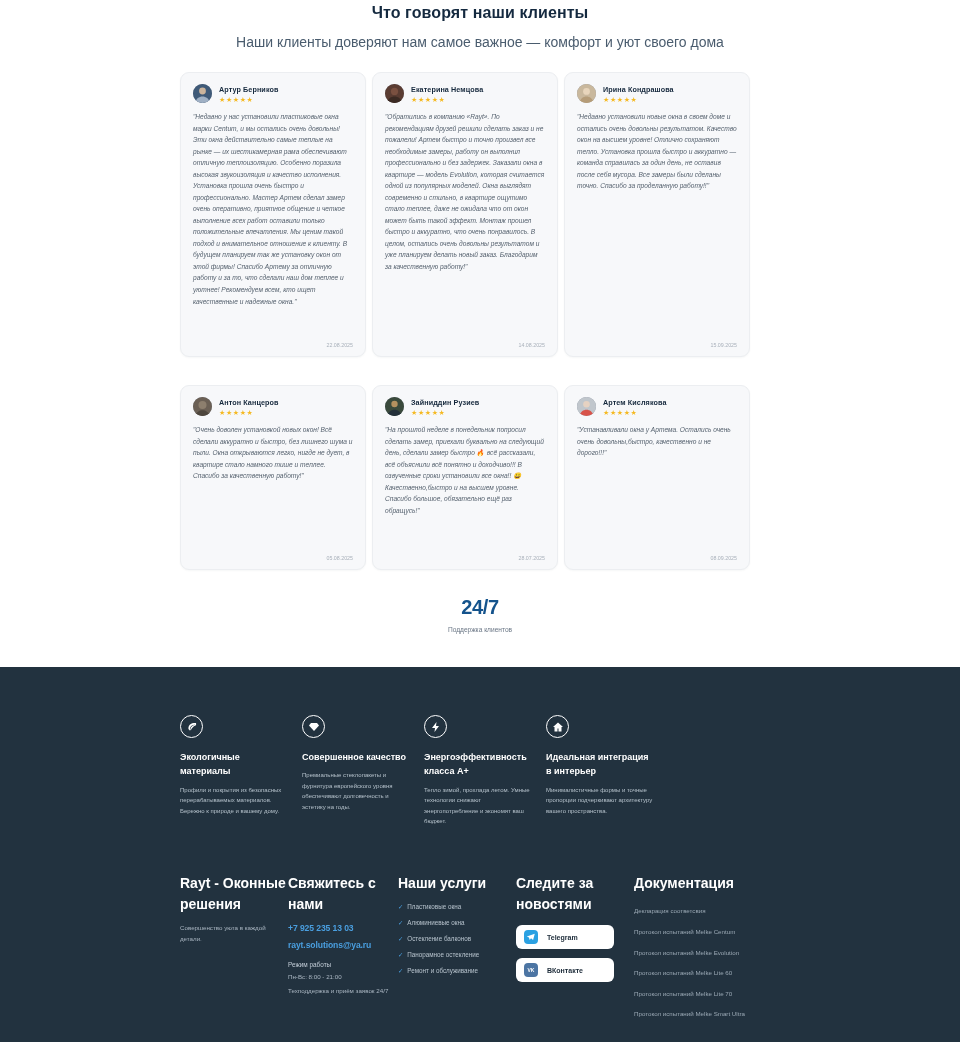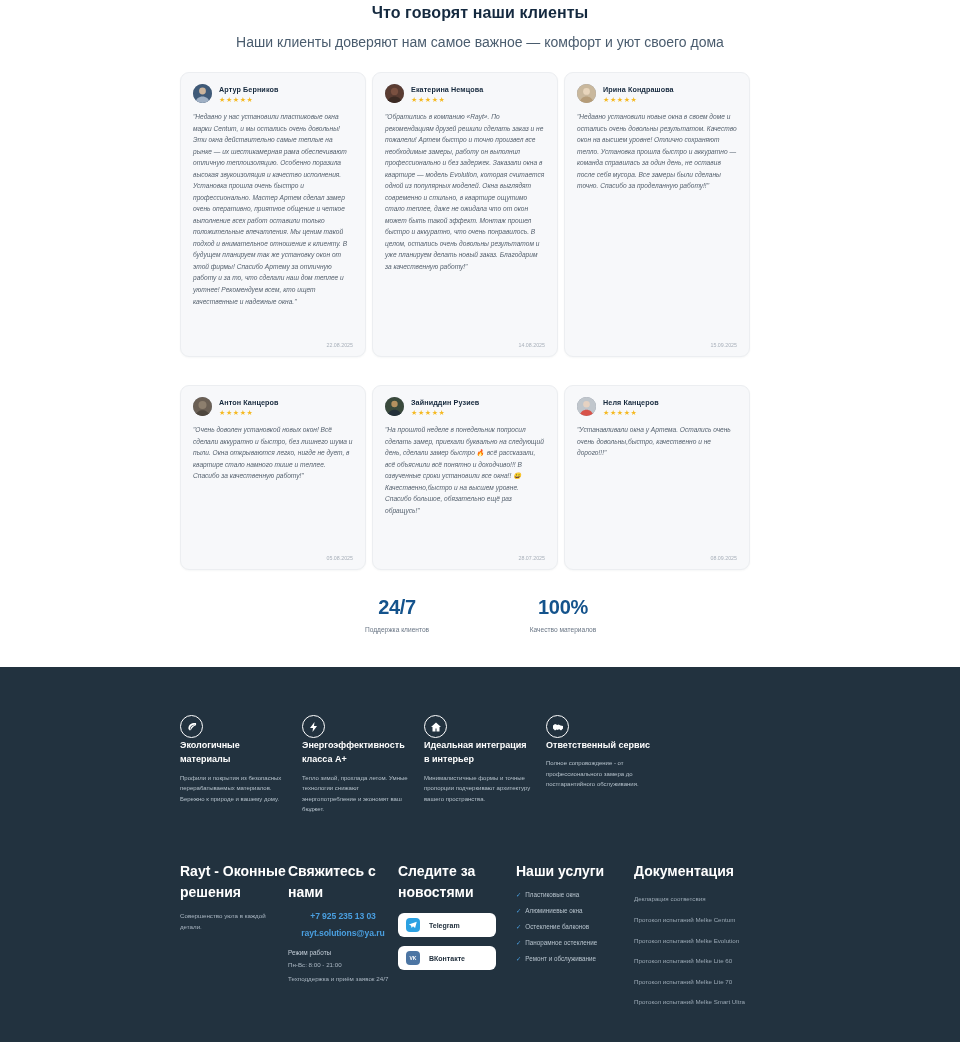--- a/index.html
+++ b/index.html
@@ -105,21 +105,21 @@
   .features { display: flex; gap: 12px; }
   .feature { width: 110px; }
   .feat-icon {
     width: 23px; height: 23px; border-radius: 50%;
     border: 1.4px solid #ffffff;
     display: flex; align-items: center; justify-content: center;
     color: #fff;
   }
   .feat-icon svg { width: 12px; height: 12px; display:block; fill: #fff; }
   .feat-title {
-    margin-top: 0;
+    margin-top: 12px;
     font-size: 9px;
     font-weight: bold;
     line-height: 1.6;
     color: #ffffff;
   }
   .feat-desc {
     margin-top: 6px;
     font-size: 6px;
     line-height: 1.75;
     color: #b4c0ca;
@@ -146,21 +146,20 @@
   .brand-desc { font-size: 6.2px; color: #aab6c2; margin-top: 7px; line-height: 1.7; }
 
   .contact-link {
     display: block;
     font-size: 8.6px;
     font-weight: bold;
     color: #4a9fe0;
     margin-top: 7px;
     text-decoration: none;
     letter-spacing: -.1px;
-    text-align: center;
   }
   .hours-title { font-size: 6.4px; color: #c3cdd7; margin-top: 11px; }
   .hours-line { font-size: 6.2px; color: #aab6c2; margin-top: 4px; line-height: 1.65; }
 
   .social-btn {
     display: flex;
     align-items: center;
     gap: 9px;
     background: #fff;
     border-radius: 6px;
@@ -312,57 +311,62 @@
         <div class="card short">
           <div class="card-head">
             <div class="avatar">
               <svg viewBox="0 0 19 19">
                   <rect width="19" height="19" fill="#c0c6cc"></rect>
                   <circle cx="9.5" cy="7.2" r="3.3" fill="#e6d2c2"></circle>
                   <path d="M2.5 19c.8-4.3 3.8-6.3 7-6.3s6.2 2 7 6.3z" fill="#d8534a"></path>
                 </svg>
             </div>
             <div class="head-meta">
-              <div class="cust-name">Неля Канцеров</div>
+              <div class="cust-name">Артем Кислякова</div>
               <div class="stars">★★★★★</div>
             </div>
           </div>
           <div class="review-text">"Устанавливали окна у Артема. Остались очень очень довольны,быстро, качественно и не дорого!!!"</div>
           <div class="review-date">08.09.2025</div>
         </div>
 
       </div>
     </div>
 
     <div class="stats">
       <div class="stat">
         <div class="stat-value">24/7</div>
         <div class="stat-label">Поддержка клиентов</div>
       </div>
-      <div class="stat">
-        <div class="stat-value">100%</div>
-        <div class="stat-label">Качество материалов</div>
-      </div>
     </div>
   </section>
 
   <footer>
     <div class="footer-inner">
       <div class="features">
 
         <div class="feature">
           <div class="feat-icon">
             <svg viewBox="0 0 24 24">
                 <path d="M20 4s-9-1-13 4c-3 3.6-2 8-2 8l2 3 1-1s-1-4 1.6-7C12 8 18 7 18 7s-5 2-7.5 5c-2 2.4-2 6-2 6l1 1s3-8 10.5-10.5C20.5 8 20 4 20 4z"></path>
               </svg>
           </div>
           <div class="feat-title">Экологичные материалы</div>
           <div class="feat-desc">Профили и покрытия из безопасных перерабатываемых материалов. Бережно к природе и вашему дому.</div>
         </div>
 
+        <div class="feature">
+          <div class="feat-icon">
+            <svg viewBox="0 0 24 24">
+                <path d="M6 4h12l4 5-10 11L2 9z"></path>
+              </svg>
+          </div>
+          <div class="feat-title">Совершенное качество</div>
+          <div class="feat-desc">Премиальные стеклопакеты и фурнитура европейского уровня обеспечивают долговечность и эстетику на годы.</div>
+        </div>
 
         <div class="feature">
           <div class="feat-icon">
             <svg viewBox="0 0 24 24">
                 <path d="M13 2L4 14h6l-1 8 9-12h-6z"></path>
               </svg>
           </div>
           <div class="feat-title">Энергоэффективность класса A+</div>
           <div class="feat-desc">Тепло зимой, прохлада летом. Умные технологии снижают энергопотребление и экономят ваш бюджет.</div>
         </div>
@@ -370,90 +374,81 @@
         <div class="feature">
           <div class="feat-icon">
             <svg viewBox="0 0 24 24">
                 <path d="M12 3L2 12h3v9h6v-6h2v6h6v-9h3z"></path>
               </svg>
           </div>
           <div class="feat-title">Идеальная интеграция в интерьер</div>
           <div class="feat-desc">Минималистичные формы и точные пропорции подчеркивают архитектуру вашего пространства.</div>
         </div>
 
-        <div class="feature">
-          <div class="feat-icon">
-            <svg viewBox="0 0 24 24">
-                <path d="M2 9l4-3 5 2 2-1 4 2 5 1v5l-4 4-4-3-2 2-3-1-3 2-4-4z"></path>
-              </svg>
-          </div>
-          <div class="feat-title">Ответственный сервис</div>
-          <div class="feat-desc">Полное сопровождение - от профессионального замера до постгарантийного обслуживания.</div>
-        </div>
 
       </div>
 
       <div class="footer-cols">
 
         <div class="fcol brand">
           <div class="fcol-title">Rayt - Оконные решения</div>
           <div class="brand-desc">Совершенство уюта в каждой детали.</div>
         </div>
 
         <div class="fcol contact">
           <div class="fcol-title">Свяжитесь с нами</div>
           <a class="contact-link" href="#">+7 925 235 13 03</a>
           <a class="contact-link" href="#">rayt.solutions@ya.ru</a>
           <div class="hours-title">Режим работы</div>
           <div class="hours-line">Пн-Вс: 8:00 - 21:00</div>
           <div class="hours-line">Техподдержка и приём заявок 24/7</div>
         </div>
 
+        <div class="fcol services">
+          <div class="fcol-title">Наши услуги</div>
+          <div class="svc-item">
+            <span class="check">✓</span>
+            <span>Пластиковые окна</span>
+          </div>
+          <div class="svc-item">
+            <span class="check">✓</span>
+            <span>Алюминиевые окна</span>
+          </div>
+          <div class="svc-item">
+            <span class="check">✓</span>
+            <span>Остекление балконов</span>
+          </div>
+          <div class="svc-item">
+            <span class="check">✓</span>
+            <span>Панорамное остекление</span>
+          </div>
+          <div class="svc-item">
+            <span class="check">✓</span>
+            <span>Ремонт и обслуживание</span>
+          </div>
+        </div>
+
         <div class="fcol social">
           <div class="fcol-title">Следите за новостями</div>
           <a class="social-btn" href="#">
             <span class="social-ic tg">
               <svg viewBox="0 0 24 24" fill="#fff">
                   <path d="M21 4L2 11l5 2 2 6 3-4 5 4 4-15z"></path>
                 </svg>
             </span>
             <span class="social-label">Telegram</span>
           </a>
           <a class="social-btn" href="#">
             <span class="social-ic vk">
               <svg viewBox="0 0 24 24" fill="#fff">
                   <text x="12" y="17" font-size="12" font-family="Liberation Sans, sans-serif" font-weight="bold" text-anchor="middle" fill="#fff">VK</text>
                 </svg>
             </span>
             <span class="social-label">ВКонтакте</span>
           </a>
-        </div>
-
-        <div class="fcol services">
-          <div class="fcol-title">Наши услуги</div>
-          <div class="svc-item">
-            <span class="check">✓</span>
-            <span>Пластиковые окна</span>
-          </div>
-          <div class="svc-item">
-            <span class="check">✓</span>
-            <span>Алюминиевые окна</span>
-          </div>
-          <div class="svc-item">
-            <span class="check">✓</span>
-            <span>Остекление балконов</span>
-          </div>
-          <div class="svc-item">
-            <span class="check">✓</span>
-            <span>Панорамное остекление</span>
-          </div>
-          <div class="svc-item">
-            <span class="check">✓</span>
-            <span>Ремонт и обслуживание</span>
-          </div>
         </div>
 
         <div class="fcol docs">
           <div class="fcol-title">Документация</div>
           <a class="doc-item" href="#">Декларация соответсвия</a>
           <a class="doc-item" href="#">Протокол испытаний Melke Centum</a>
           <a class="doc-item" href="#">Протокол испытаний Melke Evolution</a>
           <a class="doc-item" href="#">Протокол испытаний Melke Lite 60</a>
           <a class="doc-item" href="#">Протокол испытаний Melke Lite 70</a>
           <a class="doc-item" href="#">Протокол испытаний Melke Smart Ultra</a>

